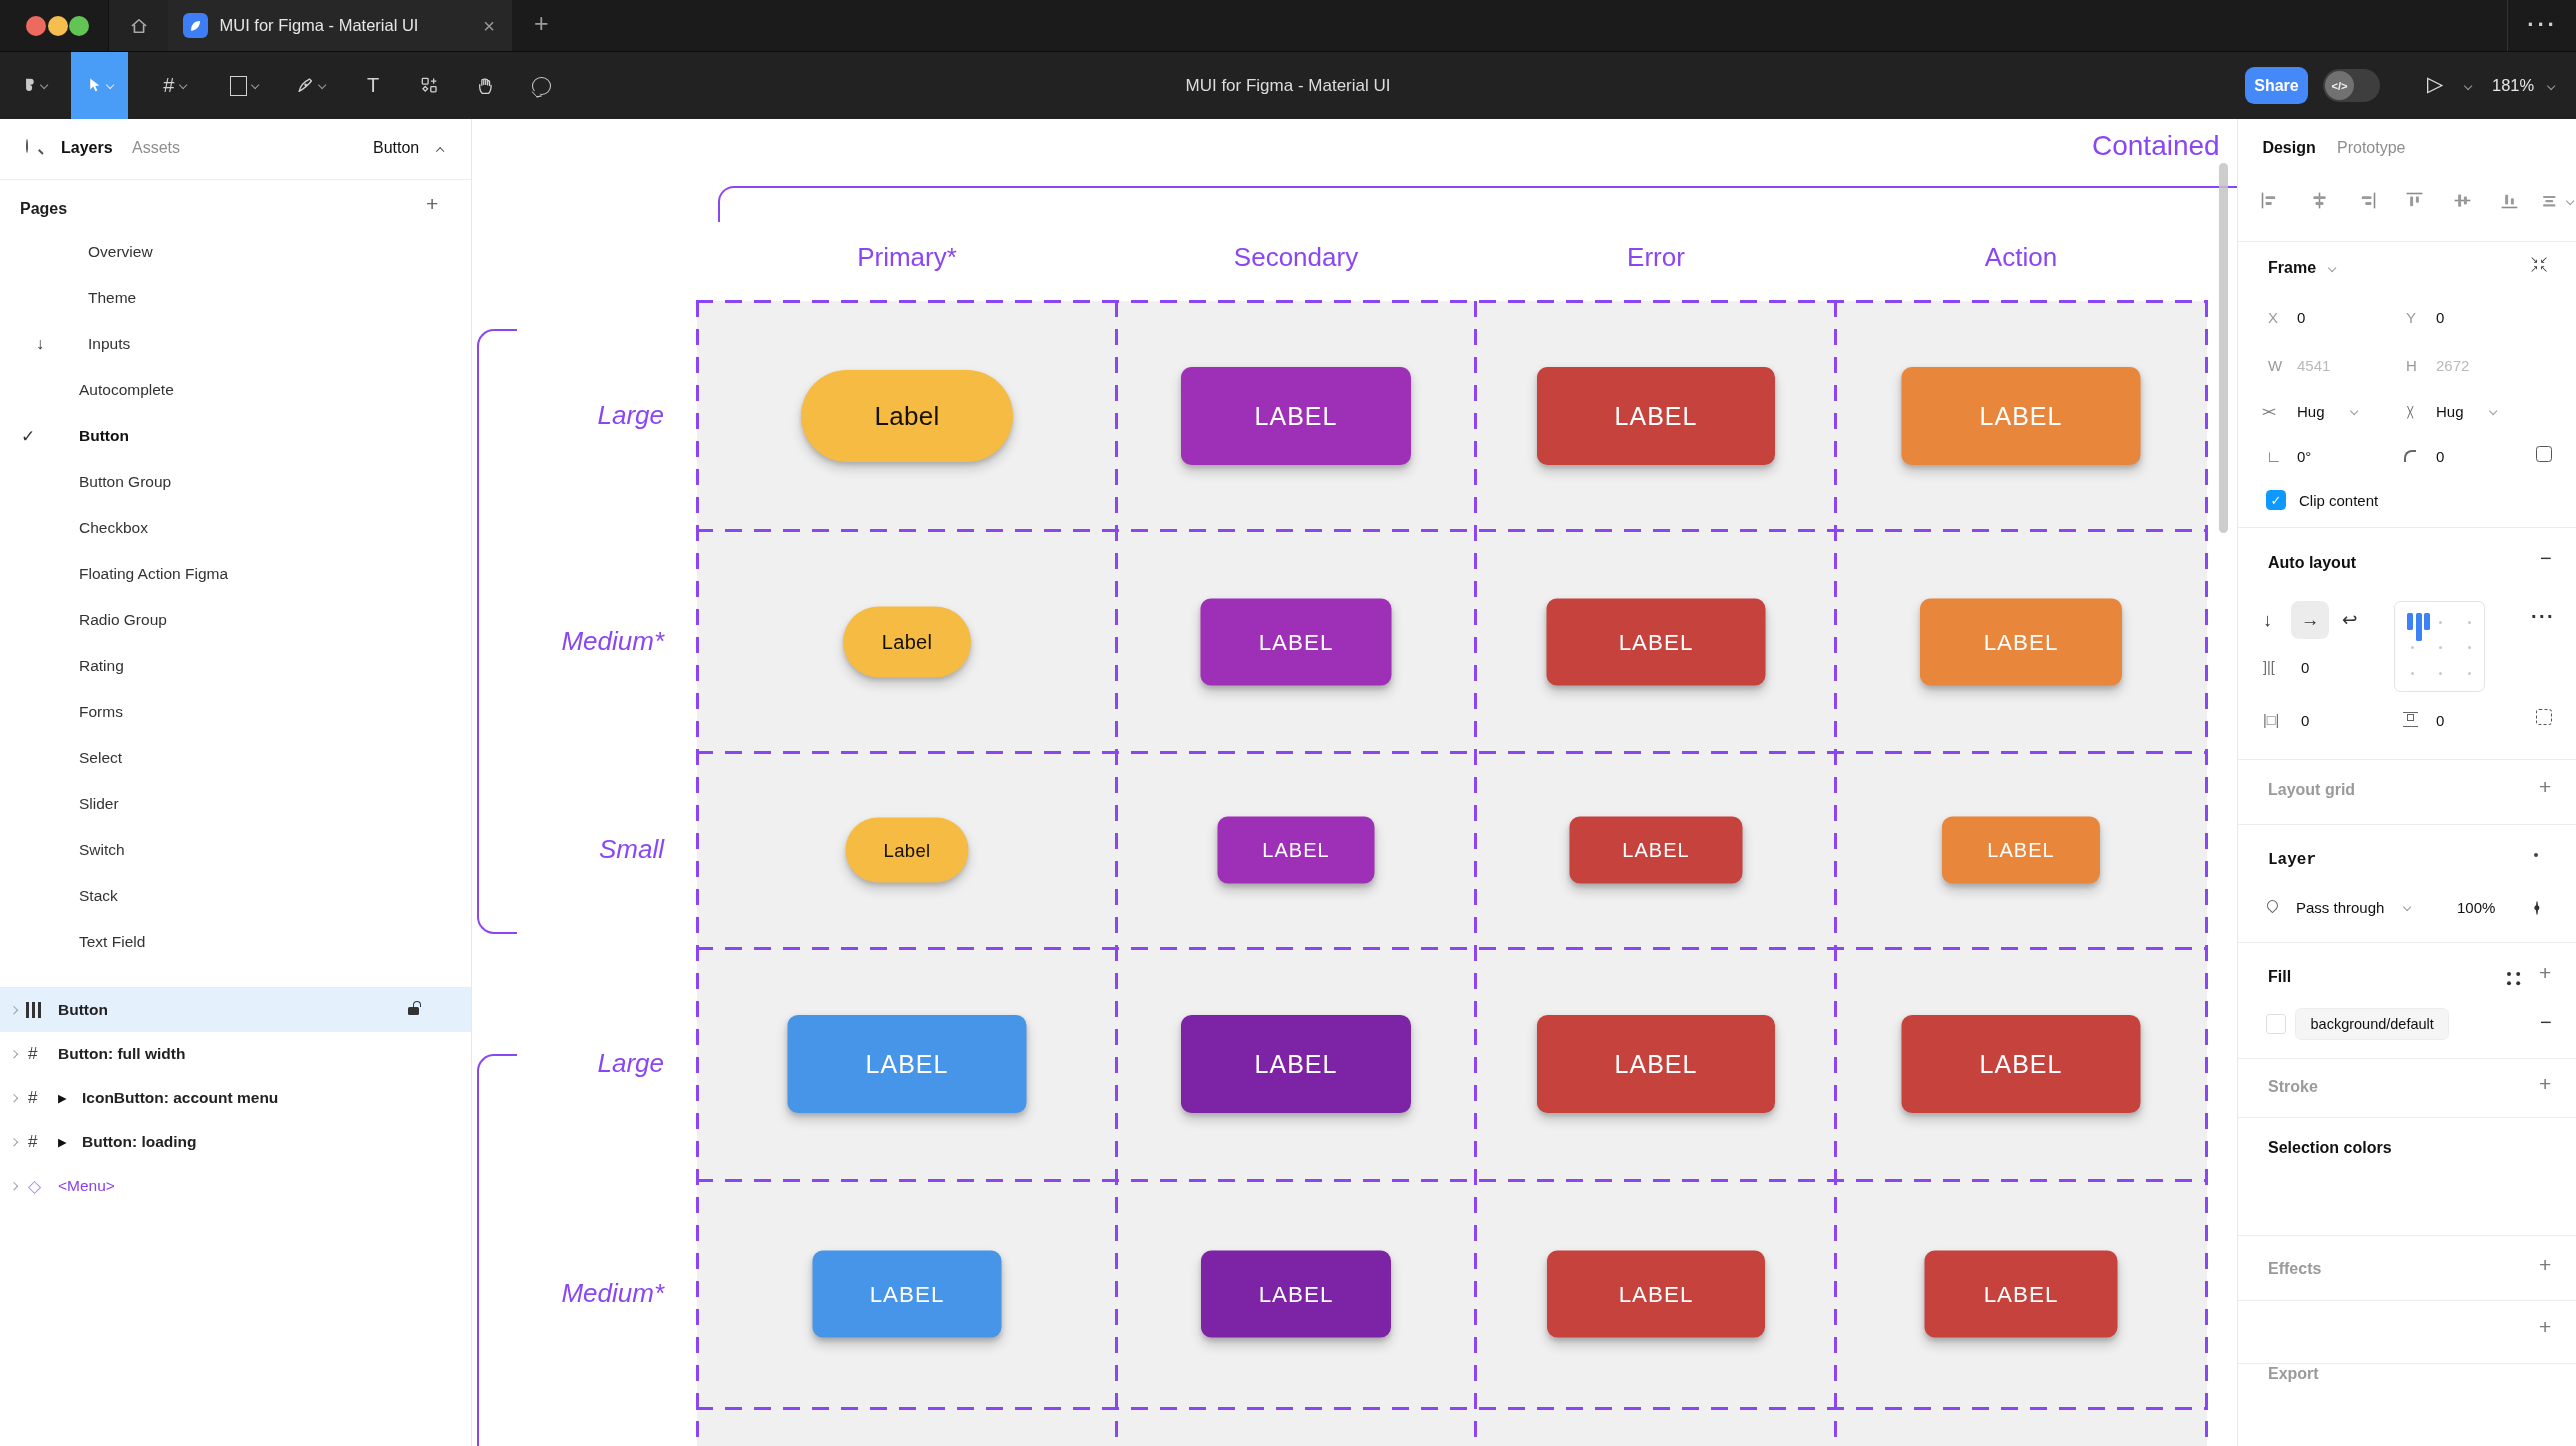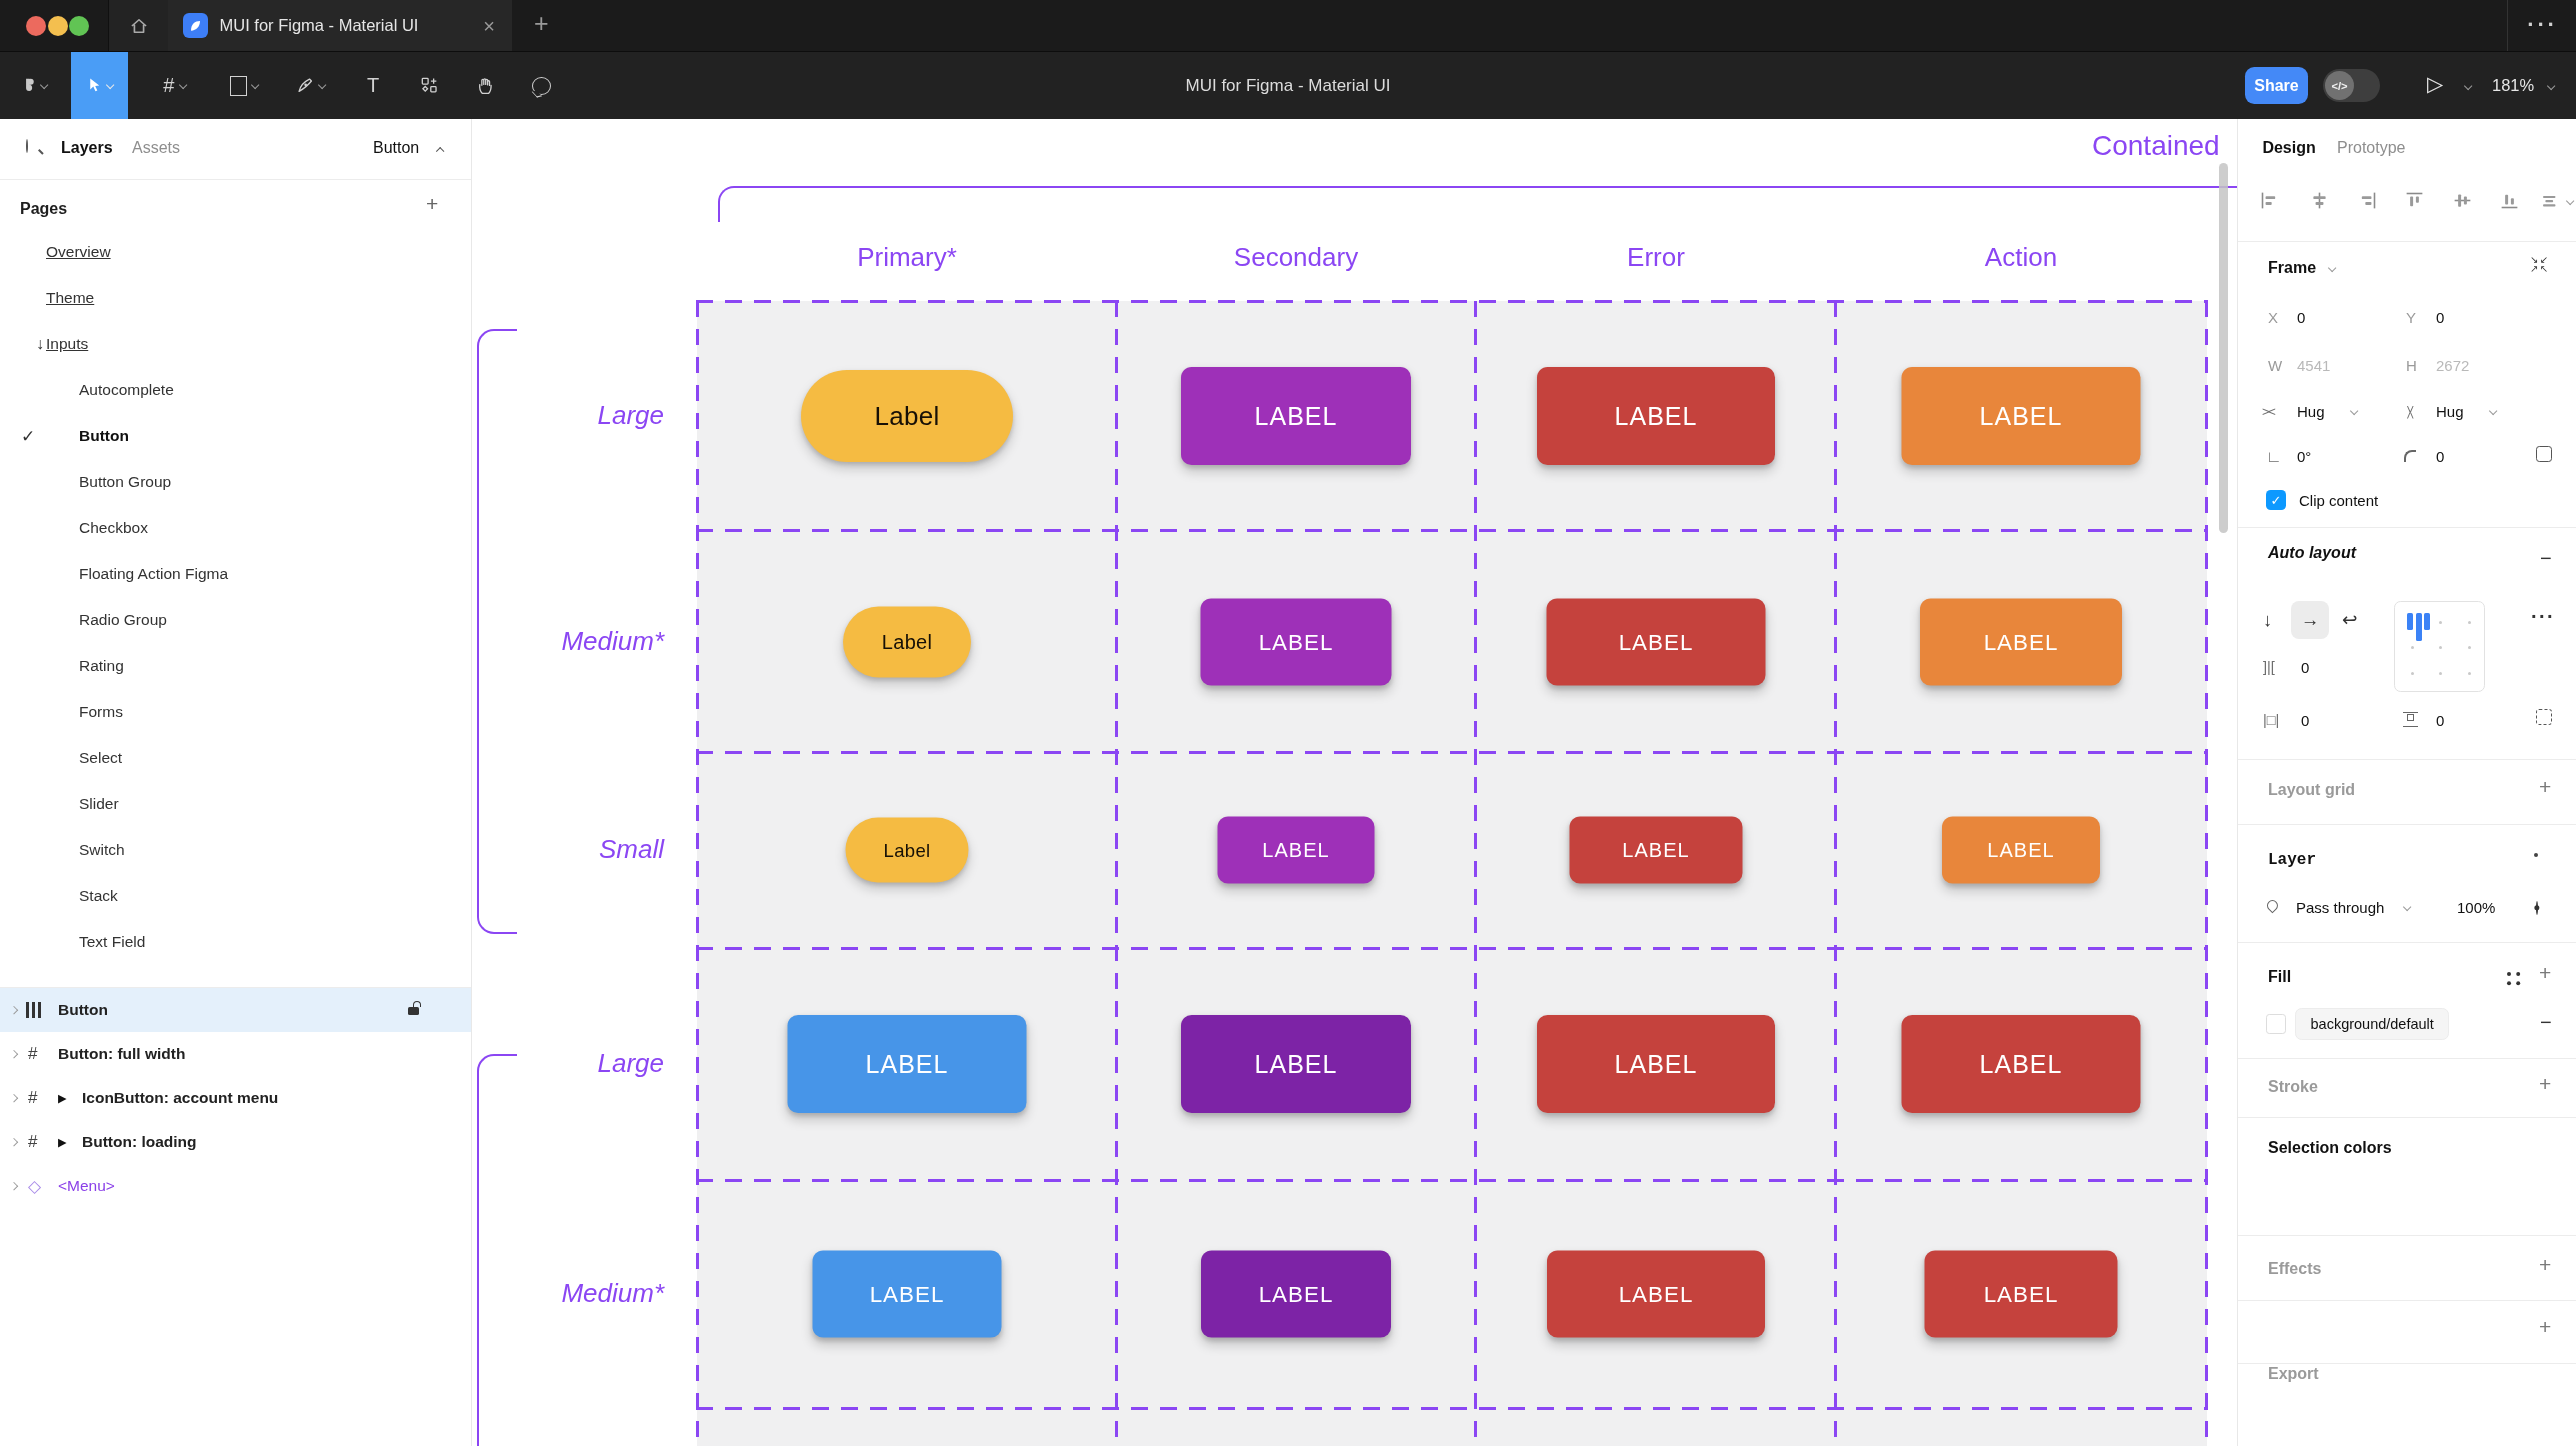--- a/index.html
+++ b/index.html
@@ -42,21 +42,21 @@
   .i-bubble::after{content:"";position:absolute;left:1.3px;bottom:-4px;width:5.3px;height:5.3px;background:#222;border-left:1.3px solid #D2D2D2;border-bottom:1.3px solid #D2D2D2;transform:skewX(35deg) rotate(-12deg);}
 
   
   #sidebar{position:absolute;left:0;top:119px;width:472px;height:1328px;background:#fff;border-right:0.7px solid #E8E8E8;box-sizing:border-box;}
   .i-search{position:relative;width:13px;height:13px;border:1.6px solid #555;border-radius:50%;}
   .i-search::after{content:"";position:absolute;left:11.2px;top:11.2px;width:6px;height:1.6px;background:#555;transform:rotate(45deg);}
   #sb-head{position:absolute;left:0;top:0;width:100%;height:61px;border-bottom:0.7px solid #ECECEC;box-sizing:border-box;}
   .sb-tab{position:absolute;top:20px;font-size:16px;}
   #pages-row{position:absolute;left:0;top:69px;width:100%;height:42px;}
   .prow{height:46px;display:flex;align-items:center;font-size:15.5px;color:#333;position:relative;}
-  .prow .lbl1{padding-left:46px;text-decoration:underline;}
+  .prow .lbl1{padding-left:88px;}
   .prow .lbl2{padding-left:79px;}
   .picon{position:absolute;font-size:16px;color:#333;}
   #pagelist{position:absolute;left:0;top:110px;width:100%;}
   #layerlist{position:absolute;left:0;top:869px;width:100%;}
   .lrow{height:44px;display:flex;align-items:center;position:relative;font-size:15.5px;}
   .lrow .lname{font-weight:600;color:#222;}
   .l-chev{position:absolute;left:10.6px;}
   .i-autolay{position:absolute;left:26px;width:14.5px;height:16px;background:linear-gradient(90deg,#333 0 2.6px,transparent 2.6px 6px,#333 6px 8.6px,transparent 8.6px 12px,#333 12px 14.5px);}
   .l-hash{position:absolute;left:28px;color:#444;font-size:17px;font-weight:400;}
   .i-lock{position:absolute;left:408px;top:18.5px;width:11.2px;height:8.6px;background:#333;border-radius:1.6px;}
@@ -475,21 +475,21 @@
     <span class="i-corner4 abs" style="left:298px;top:327px;"></span>
 
     <span class="checkbox" style="left:28px;top:371px;">
         <span>✓</span>
       </span>
     <span class="pval" style="left:61px;top:373px;text-align:center;">Clip content</span>
 
     <div class="pdiv" style="top:408px;"></div>
 
     
-    <span class="ptitle" style="left:30px;top:425px;font-style:italic;">Auto layout</span>
+    <span class="ptitle" style="left:30px;top:435px;">Auto layout</span>
     <span class="pminus" style="left:302px;top:428px;">−</span>
 
     <span class="dirbtn" style="left:25px;top:490px;">↓</span>
     <span class="dirsel" style="left:53px;top:482px;">
         <span class="dirbtn" style="position:static;">→</span>
       </span>
     <span class="dirbtn" style="left:104px;top:490px;">↩</span>
 
     <div id="al-widget">
       <span class="albar" style="left:12px;top:10.6px;height:17px;"></span>

